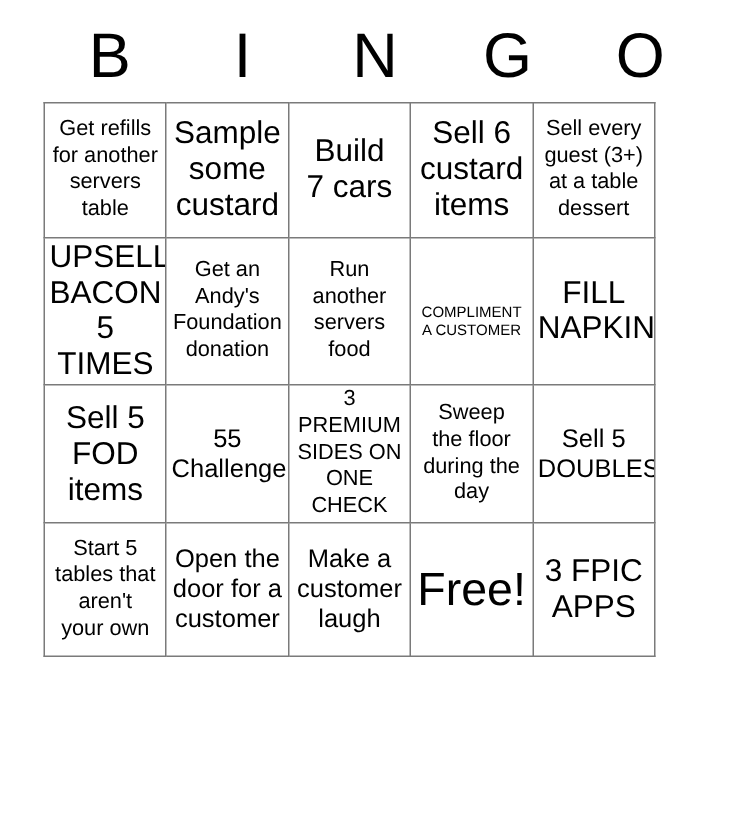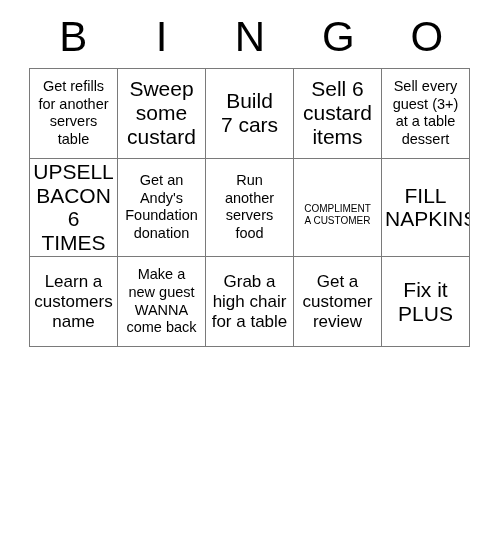--- a/index.html
+++ b/index.html
@@ -32,21 +32,21 @@
     text-align: center;
     font-size: 42px;
     line-height: 42px;
     font-weight: 400;
     letter-spacing: 0px;
     color: #000000;
     padding-top: 6px;
   }
 
   .grid {
-    width: 441px;
+    width: 408px;
     border-collapse: collapse;
     table-layout: fixed;
   }
   .grid tr {
     height: 89.6px;
   }
   .grid td {
     border: 1px solid #7a7a7a;
     width: 20%;
     height: 89.6px;
@@ -87,21 +87,21 @@
   <table class="grid">
     <tbody>
       <tr>
         <td>
             <span class="cell-text t-sm">Get refills
 for another
 servers
 table</span>
           </td>
         <td>
-            <span class="cell-text t-lg">Sweep
+            <span class="cell-text t-lg">Sample
 some
 custard</span>
           </td>
         <td>
             <span class="cell-text t-lg">Build
 7 cars</span>
           </td>
         <td>
             <span class="cell-text t-lg">Sell 6
 custard
@@ -111,21 +111,21 @@
             <span class="cell-text t-sm">Sell every
 guest (3+)
 at a table
 dessert</span>
           </td>
       </tr>
       <tr>
         <td>
             <span class="cell-text t-lg">UPSELL
 BACON
-6 TIMES</span>
+5 TIMES</span>
           </td>
         <td>
             <span class="cell-text t-sm">Get an
 Andy's
 Foundation
 donation</span>
           </td>
         <td>
             <span class="cell-text t-sm">Run
 another
@@ -136,41 +136,66 @@
             <span class="cell-text t-xs">COMPLIMENT
 A CUSTOMER</span>
           </td>
         <td>
             <span class="cell-text t-lg">FILL
 NAPKINS</span>
           </td>
       </tr>
       <tr>
         <td>
-            <span class="cell-text t-md">Learn a
-customers
-name</span>
-          </td>
-        <td>
-            <span class="cell-text t-sm">Make a
-new guest
-WANNA
-come back</span>
-          </td>
-        <td>
-            <span class="cell-text t-md">Grab a
-high chair
-for a table</span>
-          </td>
-        <td>
-            <span class="cell-text t-md">Get a
+            <span class="cell-text t-lg">Sell 5
+FOD
+items</span>
+          </td>
+        <td>
+            <span class="cell-text t-md">55
+Challenge</span>
+          </td>
+        <td>
+            <span class="cell-text t-sm">3 PREMIUM
+SIDES ON
+ONE
+CHECK</span>
+          </td>
+        <td>
+            <span class="cell-text t-sm">Sweep
+the floor
+during the
+day</span>
+          </td>
+        <td>
+            <span class="cell-text t-md">Sell 5
+DOUBLES</span>
+          </td>
+      </tr>
+      <tr>
+        <td>
+            <span class="cell-text t-sm">Start 5
+tables that
+aren't
+your own</span>
+          </td>
+        <td>
+            <span class="cell-text t-md">Open the
+door for a
+customer</span>
+          </td>
+        <td>
+            <span class="cell-text t-md">Make a
 customer
-review</span>
-          </td>
-        <td>
-            <span class="cell-text t-lg">Fix it
-PLUS</span>
+laugh</span>
+          </td>
+        <td>
+            <span class="cell-text t-xl">Free!</span>
+          </td>
+        <td>
+            <span class="cell-text t-lg">3 FPIC
+APPS</span>
           </td>
       </tr>
     </tbody>
   </table>
 
 </div>
 
 </body></html>

